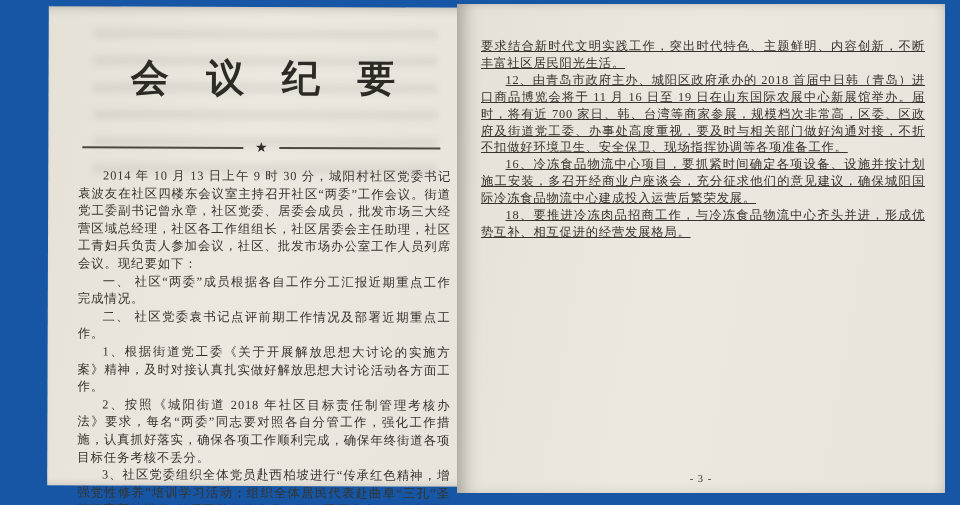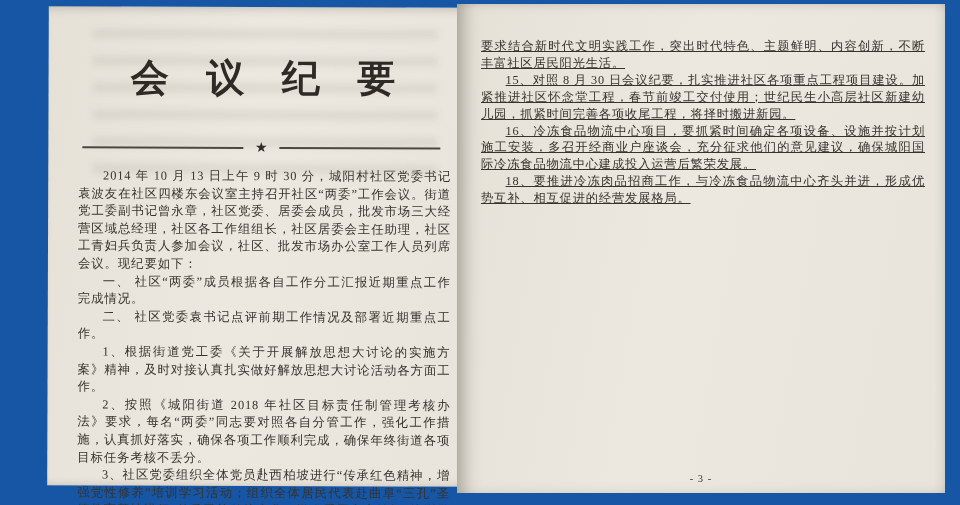--- a/index.html
+++ b/index.html
@@ -148,21 +148,21 @@
       <p class="ind">2、按照《城阳街道 2018 年社区目标责任制管理考核办法》要求，每名“两委”同志要对照各自分管工作，强化工作措施，认真抓好落实，确保各项工作顺利完成，确保年终街道各项目标任务考核不丢分。</p>
       <p class="ind">3、社区党委组织全体党员赴西柏坡进行“传承红色精神，增强党性修养”培训学习活动；组织全体居民代表赴曲阜“三孔”圣德教育基地进行“传承民族传统文化，激发爱国主义情怀”培训学习活动，极大地凝聚了党心、民心，得到了社会各界的广泛好评。</p>
     </div>
 
     <div class="pagenum">- 1 -</div>
   </div>
 
   <div class="page page-right">
     <div class="body body-right">
       <p>要求结合新时代文明实践工作，突出时代特色、主题鲜明、内容创新，不断丰富社区居民阳光生活。</p>
-      <p class="ind">15、对照 8 月 30 日会议纪要，扎实推进社区各项重点工程项目建设。加紧推进社区怀念堂工程，春节前竣工交付使用；世纪民生小高层社区新建幼儿园，抓紧时间完善各项收尾工程，将择时搬进新园。</p>
+      <p class="ind">12、由青岛市政府主办、城阳区政府承办的 2018 首届中日韩（青岛）进口商品博览会将于 11 月 16 日至 19 日在山东国际农展中心新展馆举办。届时，将有近 700 家日、韩、台湾等商家参展，规模档次非常高，区委、区政府及街道党工委、办事处高度重视，要及时与相关部门做好沟通对接，不折不扣做好环境卫生、安全保卫、现场指挥协调等各项准备工作。</p>
       <p class="ind">16、冷冻食品物流中心项目，要抓紧时间确定各项设备、设施并按计划施工安装，多召开经商业户座谈会，充分征求他们的意见建议，确保城阳国际冷冻食品物流中心建成投入运营后繁荣发展。</p>
       <p class="ind">18、要推进冷冻肉品招商工作，与冷冻食品物流中心齐头并进，形成优势互补、相互促进的经营发展格局。</p>
     </div>
 
     <div class="pagenum">- 3 -</div>
   </div>
 
 </div>
 
 </body></html>

